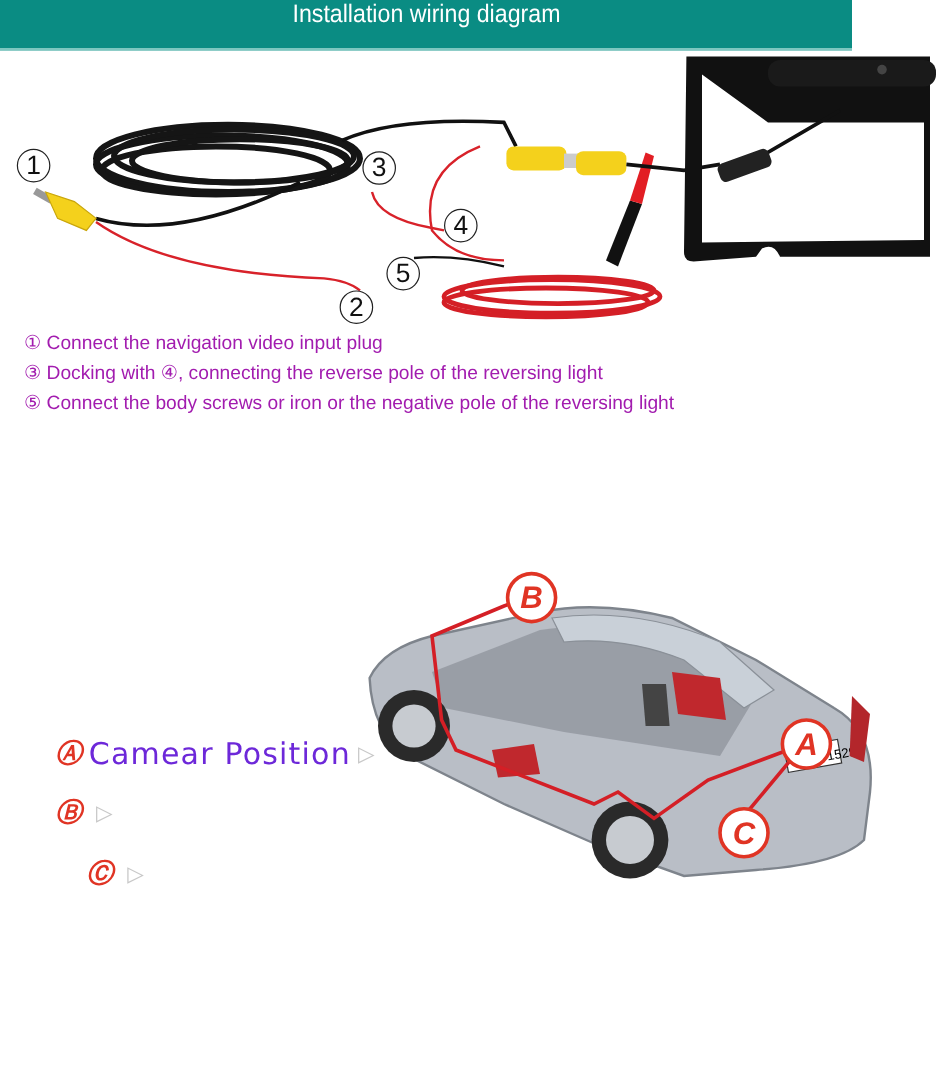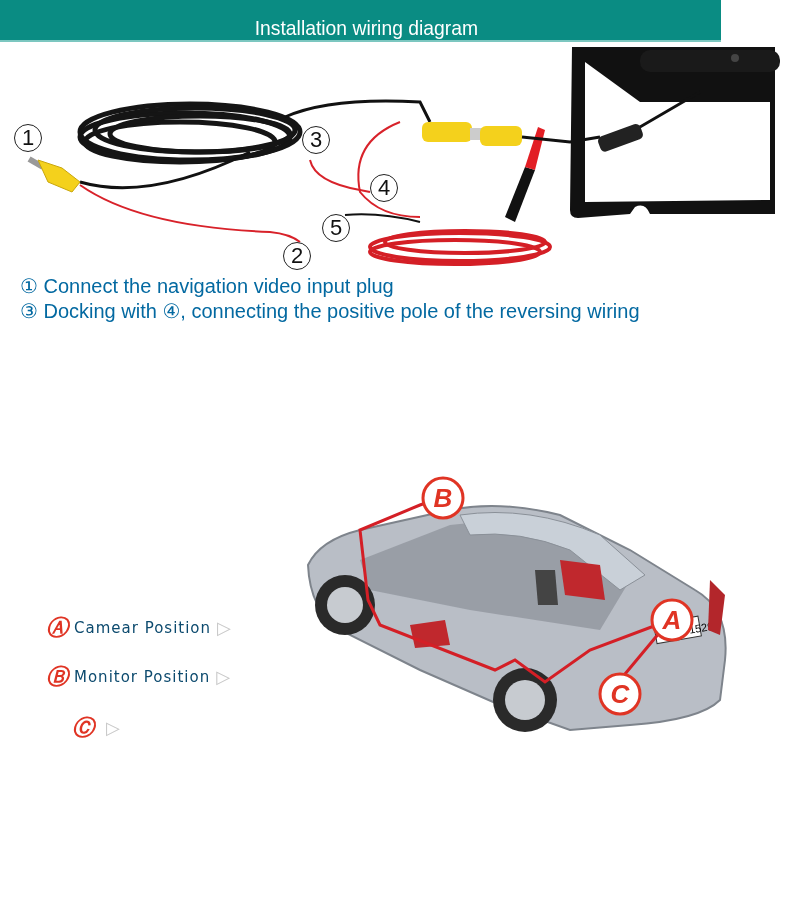--- a/index.html
+++ b/index.html
@@ -1,26 +1,26 @@
 <!DOCTYPE html>
 <html><head>
 <meta charset="utf-8">
 <style>
   html,body{margin:0;padding:0;background:#fff;}
   body{width:790px;height:907px;position:relative;overflow:hidden;font-family:"Liberation Sans",sans-serif;}
-  .header{position:absolute;left:0;top:0;width:710px;height:40px;background:#0a8c83;border-bottom:2px solid #7cc7c0;display:flex;align-items:flex-end;justify-content:center;padding-left:11px;}
+  .header{position:absolute;left:0;top:0;width:710px;height:40px;background:#0a8c83;border-bottom:2px solid #7cc7c0;display:flex;align-items:flex-start;justify-content:center;}
   .header span{color:#fff;font-size:21px;font-family:"Liberation Sans",sans-serif;letter-spacing:0px;transform:scaleX(0.92);}
   .wiring{position:absolute;left:0;top:42px;width:790px;height:230px;}
   .num{position:absolute;width:26px;height:26px;border:1.5px solid #222;border-radius:50%;font-size:22px;line-height:26px;text-align:center;color:#111;background:#fff;font-family:"Liberation Sans",sans-serif;}
   .steps{position:absolute;left:20px;top:274px;}
-  .step{font-size:20px;color:#0369a1;line-height:25px;white-space:nowrap;font-family:"Liberation Sans",sans-serif;}
+  .step{font-size:16px;color:#a21caf;line-height:25px;white-space:nowrap;font-family:"Liberation Sans",sans-serif;}
   .legend{position:absolute;left:0;top:605px;width:320px;}
   .leg{position:absolute;display:flex;align-items:center;white-space:nowrap;}
   .leg .mark{color:#e03424;font-size:22px;font-style:italic;margin-right:6px;font-weight:bold;}
-  .leg .txt{font-size:15px;color:#0c4a6e;letter-spacing:1px;font-family:"DejaVu Sans",sans-serif;}
+  .leg .txt{font-size:25px;color:#6d28d9;letter-spacing:1px;font-family:"DejaVu Sans",sans-serif;}
   .leg .arrow{color:#c8c8c8;font-size:18px;margin-left:6px;}
   .car{position:absolute;left:300px;top:470px;width:440px;height:290px;}
 </style>
 </head>
 <body>
 
 <div class="header">
   <span>Installation wiring diagram</span>
 </div>
 
@@ -69,32 +69,32 @@
   </svg>
   <div class="num" style="left:14px;top:82px;">1</div>
   <div class="num" style="left:283px;top:200px;">2</div>
   <div class="num" style="left:302px;top:84px;">3</div>
   <div class="num" style="left:370px;top:132px;">4</div>
   <div class="num" style="left:322px;top:172px;">5</div>
 </div>
 
 <div class="steps">
   <div class="step">① Connect the navigation video input plug</div>
-  <div class="step">③ Docking with ④, connecting the positive pole of the reversing wiring</div>
+  <div class="step">③ Docking with ④, connecting the reverse pole of the reversing light</div>
+  <div class="step">⑤ Connect the body screws or iron or the negative pole of the reversing light</div>
 </div>
 
 <div class="legend">
   <div class="leg" style="left:46px;top:8px;">
     <span class="mark">Ⓐ</span>
     <span class="txt">Camear Position</span>
     <span class="arrow">▷</span>
   </div>
   <div class="leg" style="left:46px;top:57px;">
     <span class="mark">Ⓑ</span>
-    <span class="txt">Monitor Position</span>
     <span class="arrow">▷</span>
   </div>
   <div class="leg" style="left:72px;top:108px;">
     <span class="mark">Ⓒ</span>
     <span class="arrow">▷</span>
   </div>
 </div>
 
 <div class="car">
   <svg width="440" height="290" viewBox="0 0 440 290">

